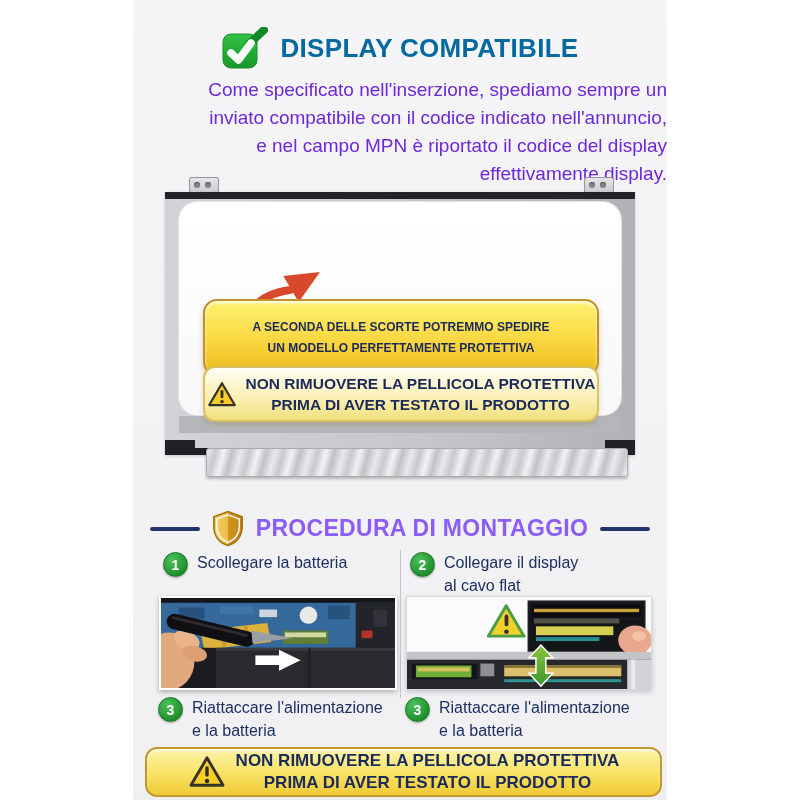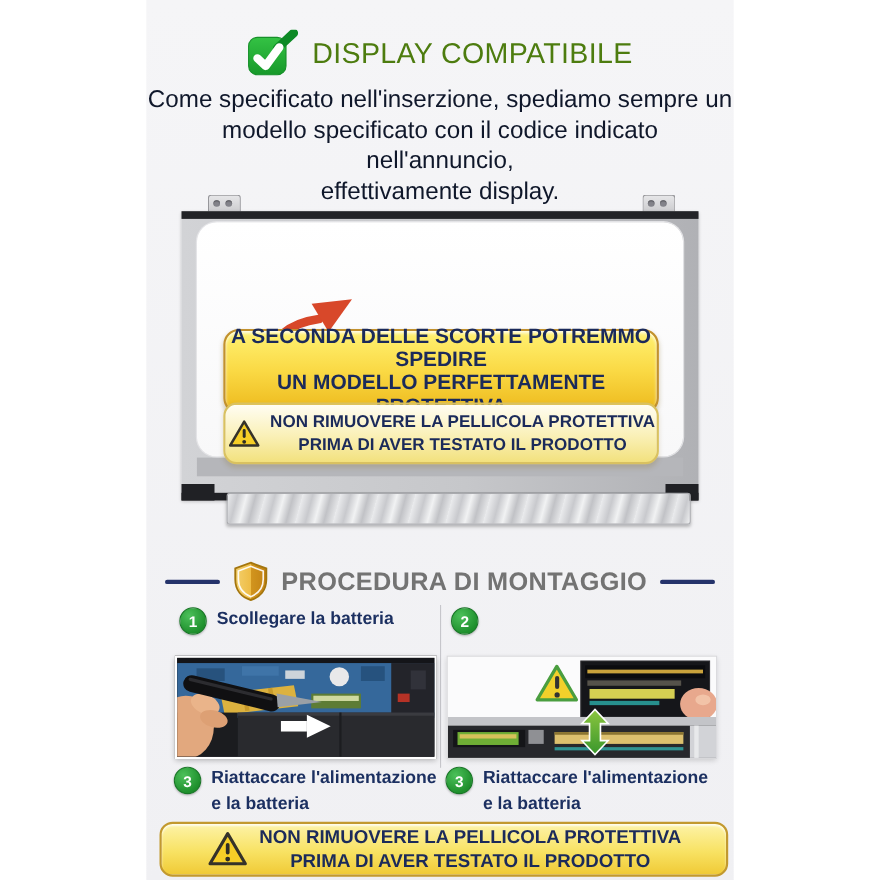--- a/index.html
+++ b/index.html
@@ -3,25 +3,25 @@
 <meta charset="utf-8">
 <style>
   html,body{margin:0;padding:0;background:#ffffff;}
   body{width:800px;height:800px;font-family:"Liberation Sans", sans-serif;}
   .canvas{position:relative;width:800px;height:800px;background:#ffffff;overflow:hidden;}
   .content-col{position:absolute;left:133px;top:0;width:534px;height:800px;
     background:linear-gradient(180deg,#f5f5f7 0%,#f0f0f3 100%);}
 
   
   .header{position:absolute;top:27px;left:133px;width:534px;display:flex;align-items:center;justify-content:center;gap:13px;}
-  .header-title{font-size:26px;font-weight:normal;color:#4d7c0f;letter-spacing:.3px;}
-
-  
-  .intro{position:absolute;top:76px;left:133px;width:534px;text-align:center;
-    font-size:22px;color:#0f172a;line-height:28px;}
+  .header-title{font-size:26px;font-weight:bold;color:#0369a1;letter-spacing:.3px;}
+
+  
+  .intro{position:absolute;top:76px;left:133px;width:534px;text-align:right;
+    font-size:19px;color:#6d28d9;line-height:28px;}
 
   
   .bracket{position:absolute;width:28px;height:17px;background:linear-gradient(180deg,#e6e6e8,#c7c7ca);
     border:1px solid #97979b;border-bottom:none;border-radius:3px 3px 0 0;}
   .bracket .hole{position:absolute;top:4px;width:6px;height:6px;border-radius:50%;background:#83838a;box-shadow:inset 0 1px 1px #55555a;}
   .hole.h1{left:4px}.hole.h2{left:15px}
   .panel-outer{position:absolute;left:165px;top:192px;width:470px;height:263px;border-radius:2px;
     background:linear-gradient(90deg,#d2d3d6 0%,#c6c7ca 55%,#b0b1b5 100%);box-shadow:0 1px 3px rgba(0,0,0,.18);}
   .panel-topbar{position:absolute;top:0;left:0;right:0;height:7px;background:#222327;}
   .panel-screen{position:absolute;left:14px;right:14px;top:10px;bottom:40px;border-radius:18px;
@@ -32,39 +32,39 @@
   .pc-l{left:0}.pc-r{right:0}
   .foil{position:absolute;left:206px;top:448px;width:420px;height:27px;border:1px solid #a9aaae;border-radius:3px;
     background:repeating-linear-gradient(105deg,#eaebed 0px,#c8c9cd 9px,#f1f2f3 17px,#c1c2c6 25px,#e4e5e7 33px);
     box-shadow:0 2px 3px rgba(0,0,0,.25);}
   .red-arrow{position:absolute;left:228px;top:264px;width:110px;height:72px;}
 
   .banner{box-sizing:border-box;position:absolute;font-weight:bold;color:#1b2a5a;}
   .banner-stock{left:203px;top:299px;width:396px;height:77px;border:2px solid #c2912e;border-radius:14px;
     background:linear-gradient(180deg,#fff172 0%,#fad944 50%,#edb91c 100%);
     box-shadow:inset 0 2px 3px rgba(255,255,255,.85),0 3px 5px rgba(120,90,0,.30);
-    display:flex;flex-direction:column;justify-content:center;text-align:center;font-size:19px;line-height:21px;}
+    display:flex;flex-direction:column;justify-content:center;text-align:center;font-size:12px;line-height:21px;}
   .banner-film{left:203px;top:366px;width:396px;height:56px;border:2px solid #d9c160;border-radius:12px;
     background:linear-gradient(180deg,#fffdf3 0%,#faf0b6 55%,#f2e17e 100%);
     box-shadow:0 3px 5px rgba(120,90,0,.18);
     display:flex;align-items:center;justify-content:center;gap:9px;font-size:15.5px;line-height:21px;}
   .banner-film .txt{text-align:center;}
 
   
   .proc-header{position:absolute;top:510px;left:133px;width:534px;display:flex;align-items:center;justify-content:center;gap:12px;}
   .proc-line{width:50px;height:4px;background:#25336b;border-radius:2px;}
-  .proc-title{font-size:23px;font-weight:bold;color:#737373;letter-spacing:.3px;}
+  .proc-title{font-size:23px;font-weight:bold;color:#8b5cf6;letter-spacing:.3px;}
 
   
   .step{position:absolute;display:flex;gap:9px;align-items:flex-start;}
   .step-badge{width:23px;height:23px;border-radius:50%;flex:0 0 23px;margin-top:1px;
     background:radial-gradient(circle at 35% 30%,#4cc05a,#1e8f2c 72%);border:1px solid #187526;
     color:#fff;font-weight:bold;font-size:14px;display:flex;align-items:center;justify-content:center;
     box-shadow:0 1px 2px rgba(0,0,0,.3);}
-  .step-text{font-size:16px;font-weight:bold;color:#1c3061;line-height:23px;}
+  .step-text{font-size:16px;font-weight:normal;color:#1c3061;line-height:23px;}
   .step1{left:163px;top:551px;}
   .step2{left:410px;top:551px;}
   .step3a{left:158px;top:696px;}
   .step3b{left:405px;top:696px;}
   .col-divider{position:absolute;left:400px;top:550px;width:1px;height:148px;background:#c6c6cb;}
 
   .photo{position:absolute;box-sizing:border-box;overflow:hidden;}
   .photo svg{display:block;width:100%;height:100%;}
   .photo1{left:159px;top:596px;width:238px;height:94px;border:2px solid #ffffff;background:#17181c;
     box-shadow:0 2px 5px rgba(0,0,0,.28);}
@@ -94,21 +94,22 @@
       </defs>
       <rect x="1" y="7" width="34" height="34" rx="8" fill="url(#gGreen)" stroke="#17902a"></rect>
       <path d="M27 17 L42 3" stroke="#0d8a26" stroke-width="8" stroke-linecap="round" fill="none"></path>
       <path d="M9 26 L16.5 33 L29 16" stroke="#ffffff" stroke-width="7.5" fill="none" stroke-linecap="round" stroke-linejoin="round"></path>
     </svg>
     <div class="header-title">DISPLAY COMPATIBILE</div>
   </div>
 
   <div class="intro">
     <div>Come specificato nell'inserzione, spediamo sempre un</div>
-    <div>modello specificato con il codice indicato nell'annuncio,</div>
+    <div>inviato compatibile con il codice indicato nell'annuncio,</div>
+    <div>e nel campo MPN è riportato il codice del display</div>
     <div>effettivamente display.</div>
   </div>
 
   <div class="bracket" style="left:189px;top:177px;">
     <div class="hole h1"></div>
     <div class="hole h2"></div>
   </div>
   <div class="bracket" style="left:584px;top:177px;">
     <div class="hole h1"></div>
     <div class="hole h2"></div>
@@ -168,20 +169,24 @@
 
   <div class="step step1">
     <div class="step-badge">1</div>
     <div class="step-text">
       <div>Scollegare la batteria</div>
     </div>
   </div>
 
   <div class="step step2">
     <div class="step-badge">2</div>
+    <div class="step-text">
+      <div>Collegare il display</div>
+      <div>al cavo flat</div>
+    </div>
   </div>
 
   <div class="photo photo1">
     <svg viewBox="0 0 238 94" preserveAspectRatio="none">
       <rect width="238" height="94" fill="#141519"></rect>
       <rect x="0" y="5" width="238" height="52" fill="#35689b"></rect>
       <rect x="18" y="10" width="26" height="12" fill="#27527d"></rect>
       <rect x="60" y="8" width="34" height="9" fill="#3f74a8"></rect>
       <rect x="100" y="12" width="18" height="8" fill="#cdd4da"></rect>
       <circle cx="150" cy="18" r="9" fill="#e9e9ea"></circle>

